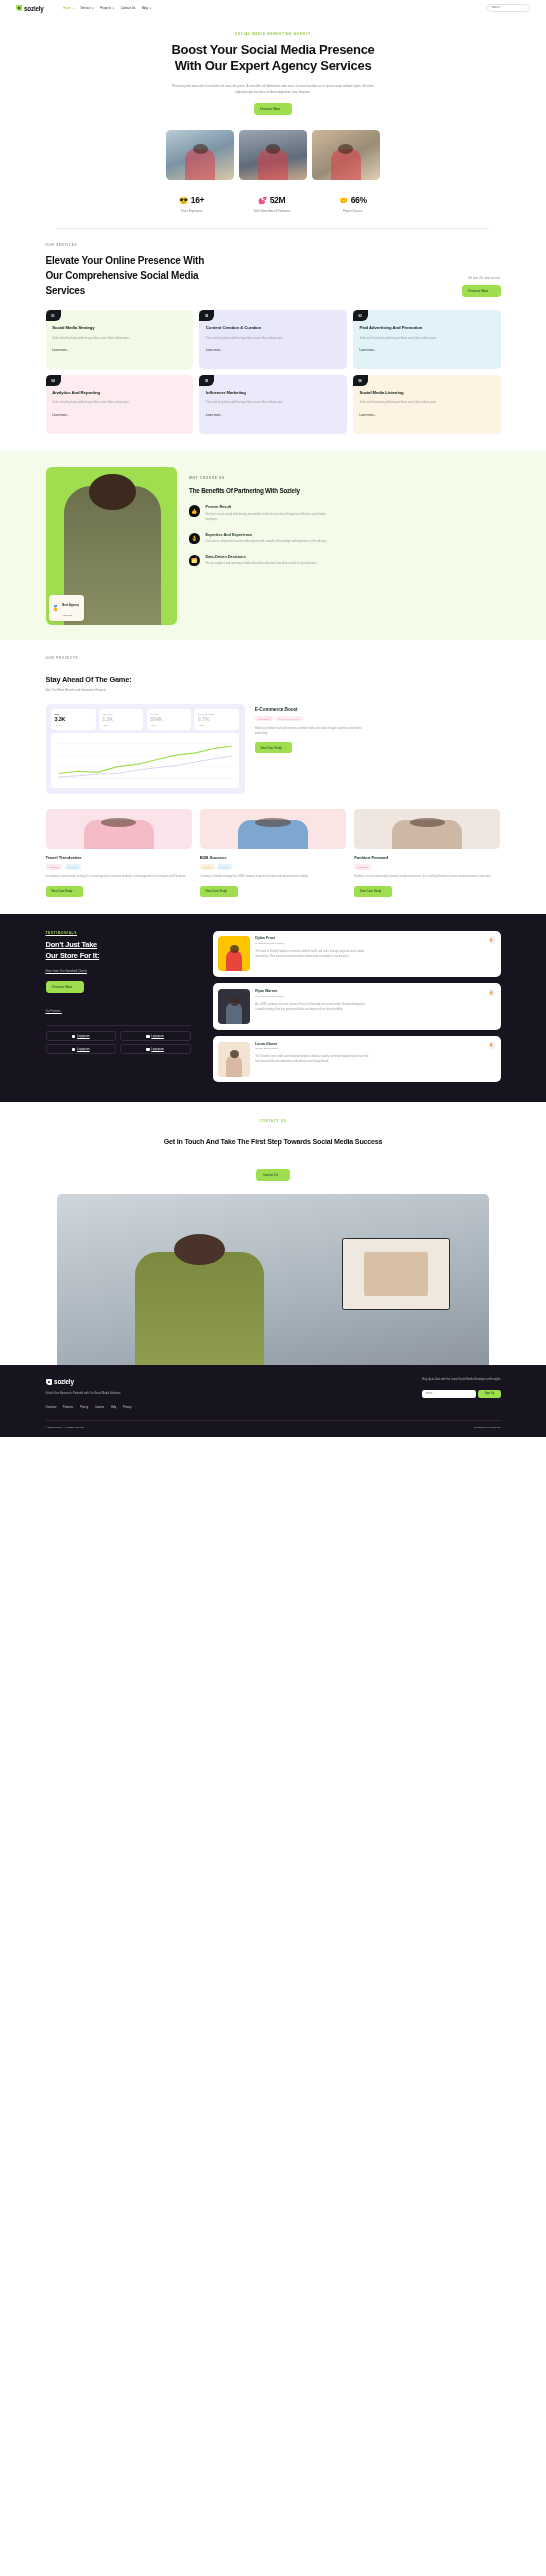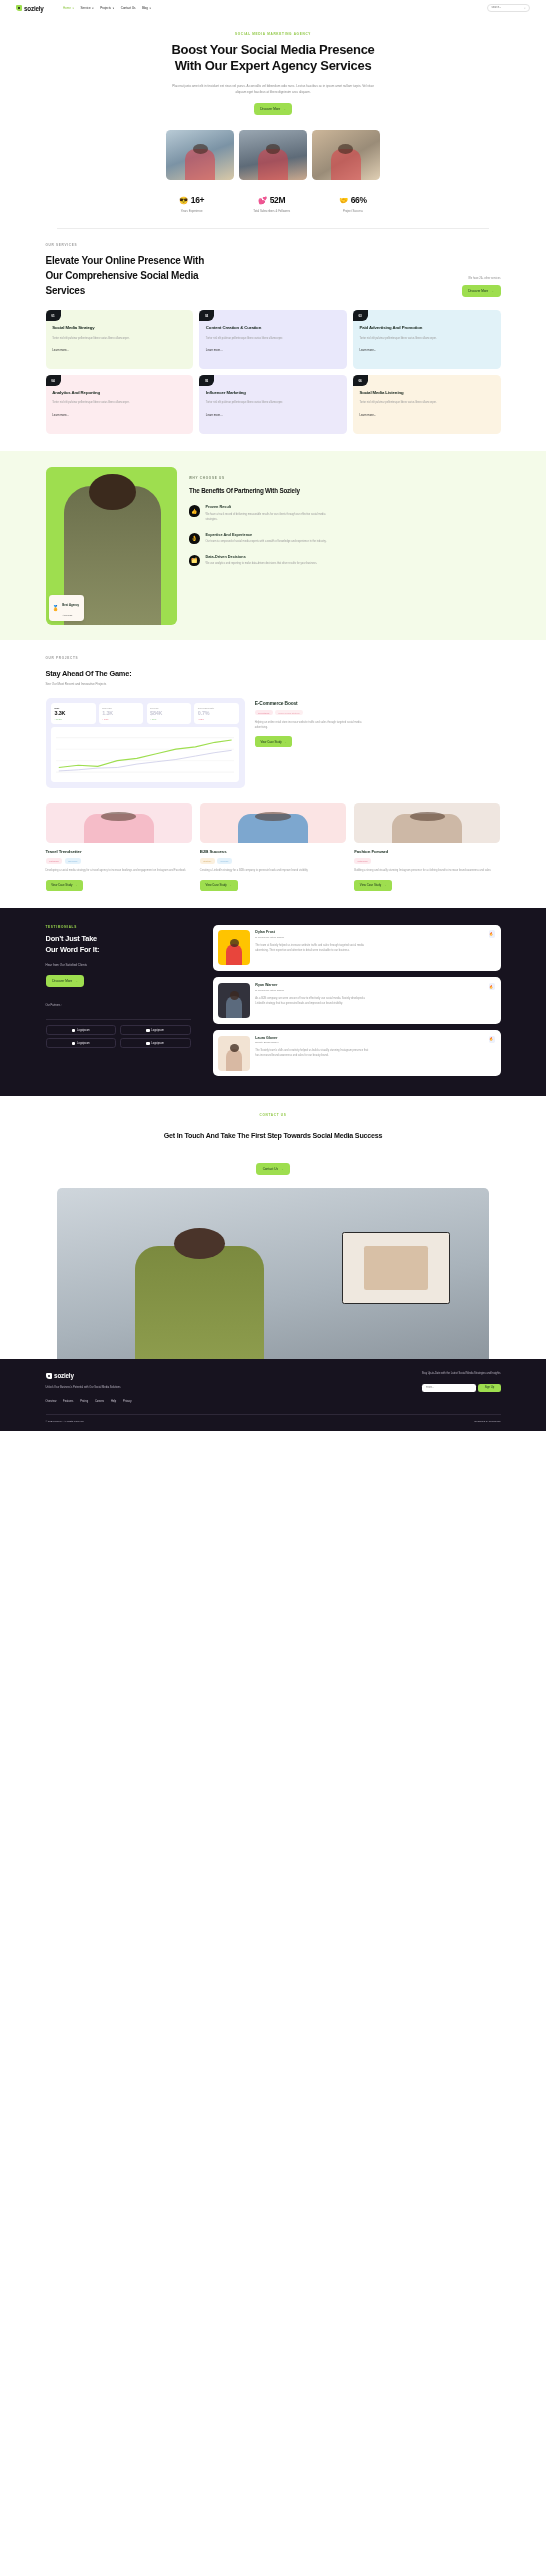--- a/index.html
+++ b/index.html
@@ -140,21 +140,21 @@
   .ben-item { display:flex; gap:5.1px; margin-top:10.2px; align-items:flex-start; }
   .ben-ico {
     width:11.4px; height:11.4px; background:#0d0d0d; border-radius:50% 50% 50% 4.6px;
     display:flex; align-items:center; justify-content:center; font-size:5.1px; flex:none;
   }
   .ben-item h4 { font-size:3.8px; font-weight:bold; color:#1d3024; }
   .ben-item p { font-size:2.6px; line-height:1.95; color:#9b9b9b; margin-top:2.8px; max-width:132px; }
 
   
   .projects { padding:16px 0 17px; }
-  .proj-head h2 { font-size:7.4px; font-weight:bold; letter-spacing:-0.2px; color:#111; margin-top:9px; }
+  .proj-head h2 { font-size:7.4px; font-weight:bold; letter-spacing:-0.2px; color:#111; margin-top:15px; }
   .proj-head p { font-size:3px; color:#8b8b8b; margin-top:4px; }
   .feat { display:flex; gap:10.2px; margin-top:11.4px; align-items:flex-start; }
   .dash {
     width:199px; background:#eeeefc; border-radius:5.1px; padding:5.7px; flex:none;
   }
   .kpis { display:flex; gap:3.4px; }
   .kpi { flex:1; background:#fff; border-radius:3.4px; padding:4px 3.4px; }
   .kpi-l { font-size:2.2px; color:#9a9a9a; }
   .kpi-l.on { color:#2b2b2b; font-weight:bold; }
   .kpi-v { font-size:5.4px; font-weight:bold; color:#c9c9d6; letter-spacing:-0.2px; margin-top:1.1px; }
@@ -189,21 +189,21 @@
   .pi1:before { background:#f5bcc8; } .pi2:before { background:#7da7cf; } .pi3:before { background:#cdb8a6; }
   .proj-img:after {
     content:""; position:absolute; left:38%; bottom:56%; width:24%; height:22%;
     background:rgba(80,55,40,.55); border-radius:50%;
   }
   .proj-card h3 { font-size:4.4px; font-weight:bold; color:#1d3024; margin-top:6.3px; letter-spacing:-0.1px; }
   .proj-card p { font-size:2.6px; line-height:1.95; color:#9b9b9b; margin-top:4.6px; }
 
   
   .testi { background:#17131f; padding:17px 0 19.3px; color:#fff; }
-  .testi-row { display:flex; gap:22px; }
+  .testi-row { display:flex; gap:22px;text-decoration:underline; }
   .testi-left { width:145px; flex:none; }
   .testi-left .eyebrow { color:#9ede4f; }
   .testi-left h2 { font-size:7.4px; line-height:1.42; font-weight:bold; color:#fff; letter-spacing:-0.2px; }
   .testi-left .sub { font-size:3px; color:#b9b4c2; margin-top:7.4px; }
   .partners-h { font-size:2.6px; color:#b9b4c2; margin-top:17px; }
   .hr-dark { height:0.6px; background:#2e2838; margin-top:12.5px; }
   .plogos { display:grid; grid-template-columns:1fr 1fr; gap:3.4px; margin-top:5.7px; }
   .plogo {
     border:0.3px solid #332c40; border-radius:2.8px; height:9.7px;
     display:flex; align-items:center; justify-content:center; gap:1.7px;
@@ -561,21 +561,21 @@
       </div>
     </div>
   </section>
 
   <section class="testi">
     <div class="inner testi-row">
       <div class="testi-left">
         <div class="eyebrow" style="text-align:left">TESTIMONIALS</div>
         <h2>
           <span>Don’t Just Take</span><br>
-          <span>Our Word For It:</span>
+          <span>Our Store For It:</span>
         </h2>
         <div class="sub">Hear from Our Satisfied Clients</div>
         <button class="btn-green">
           <span>Discover More</span>
           <span>→</span>
         </button>
         <div class="partners-h">Our Partners :</div>
         <div class="hr-dark"></div>
         <div class="plogos">
           <div class="plogo">

